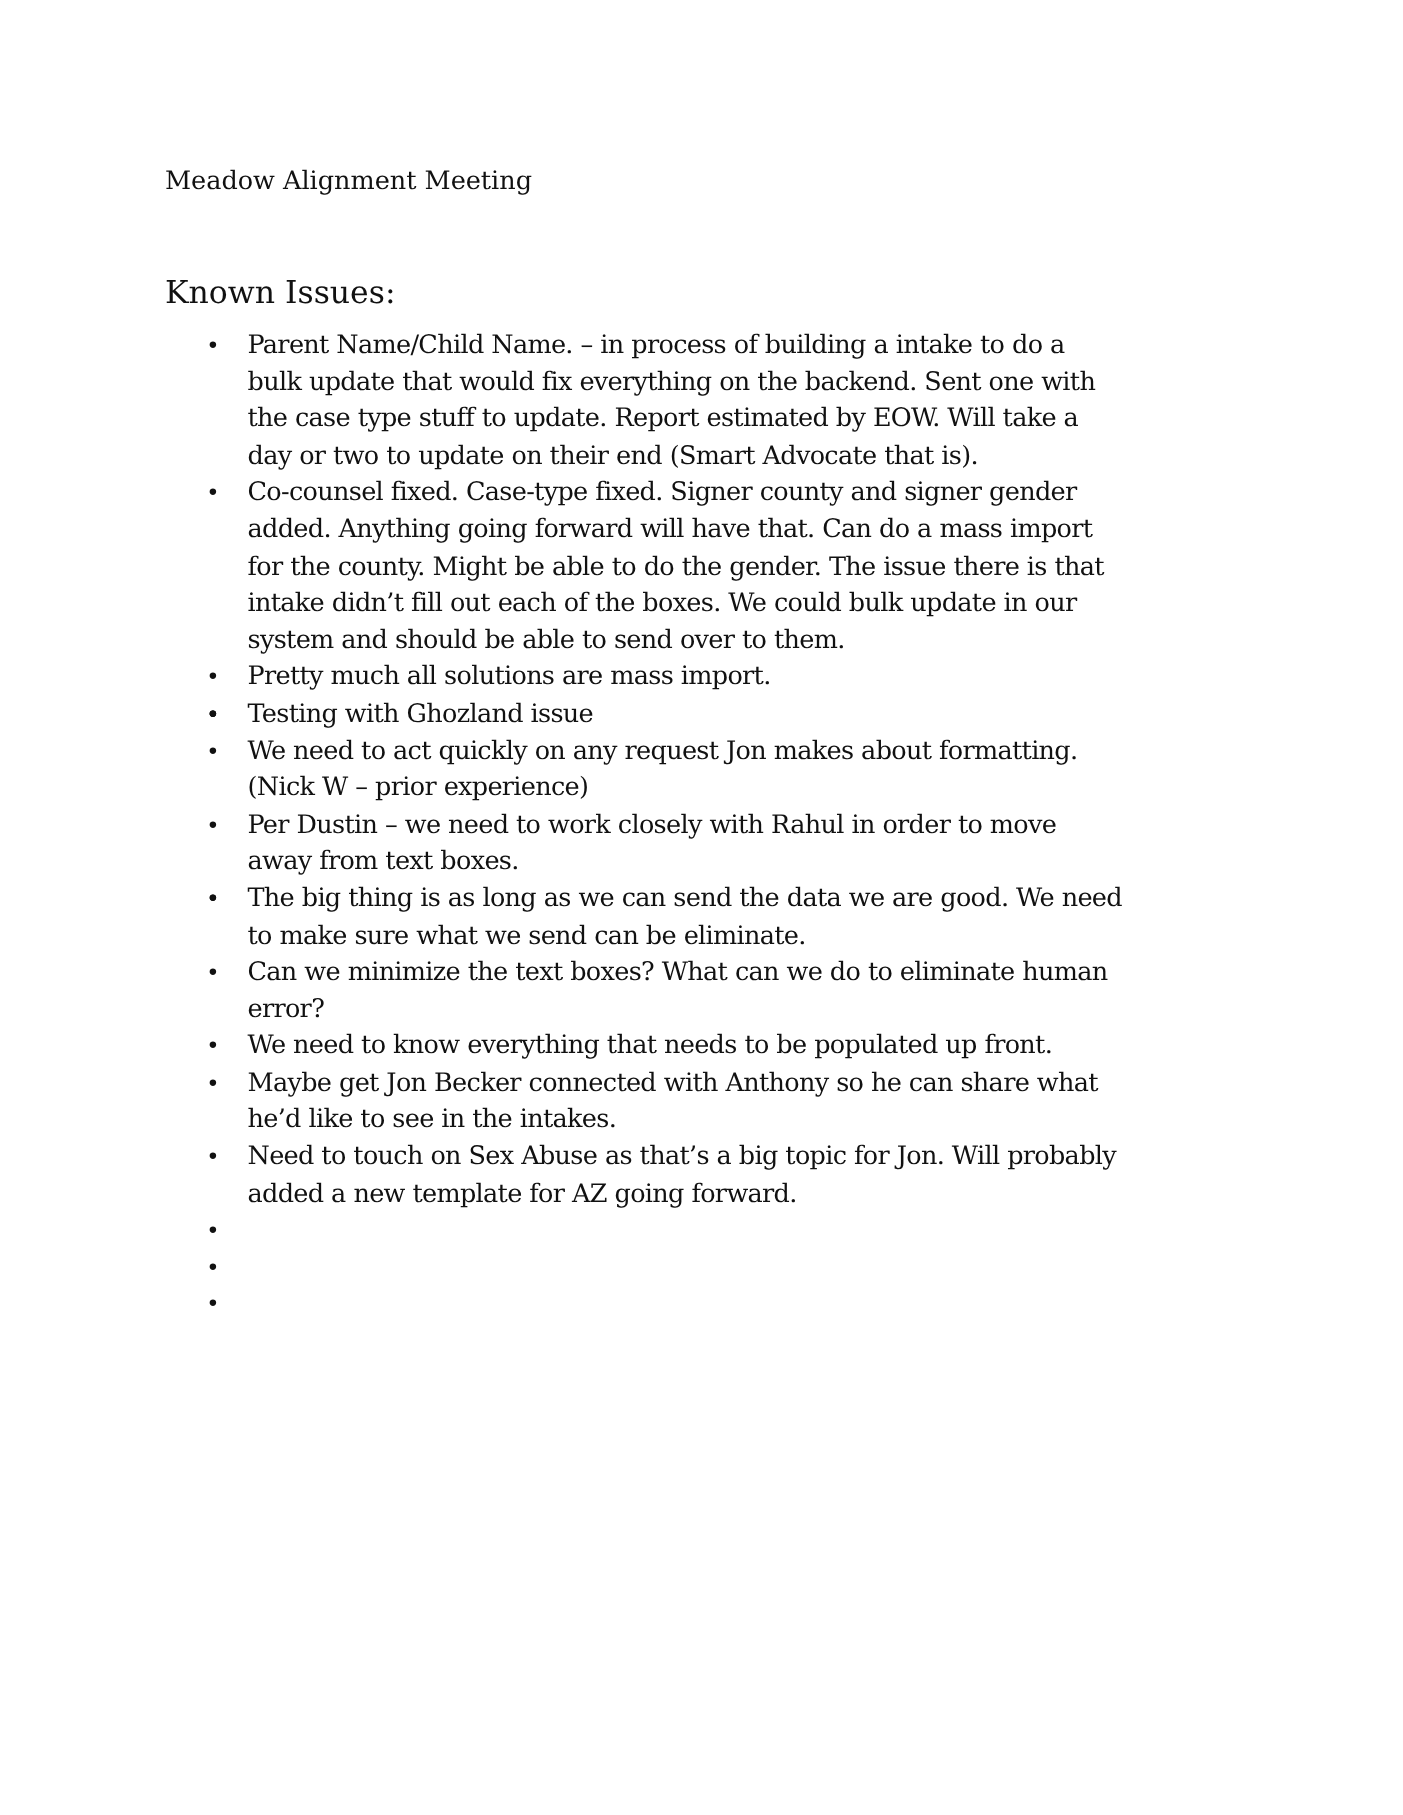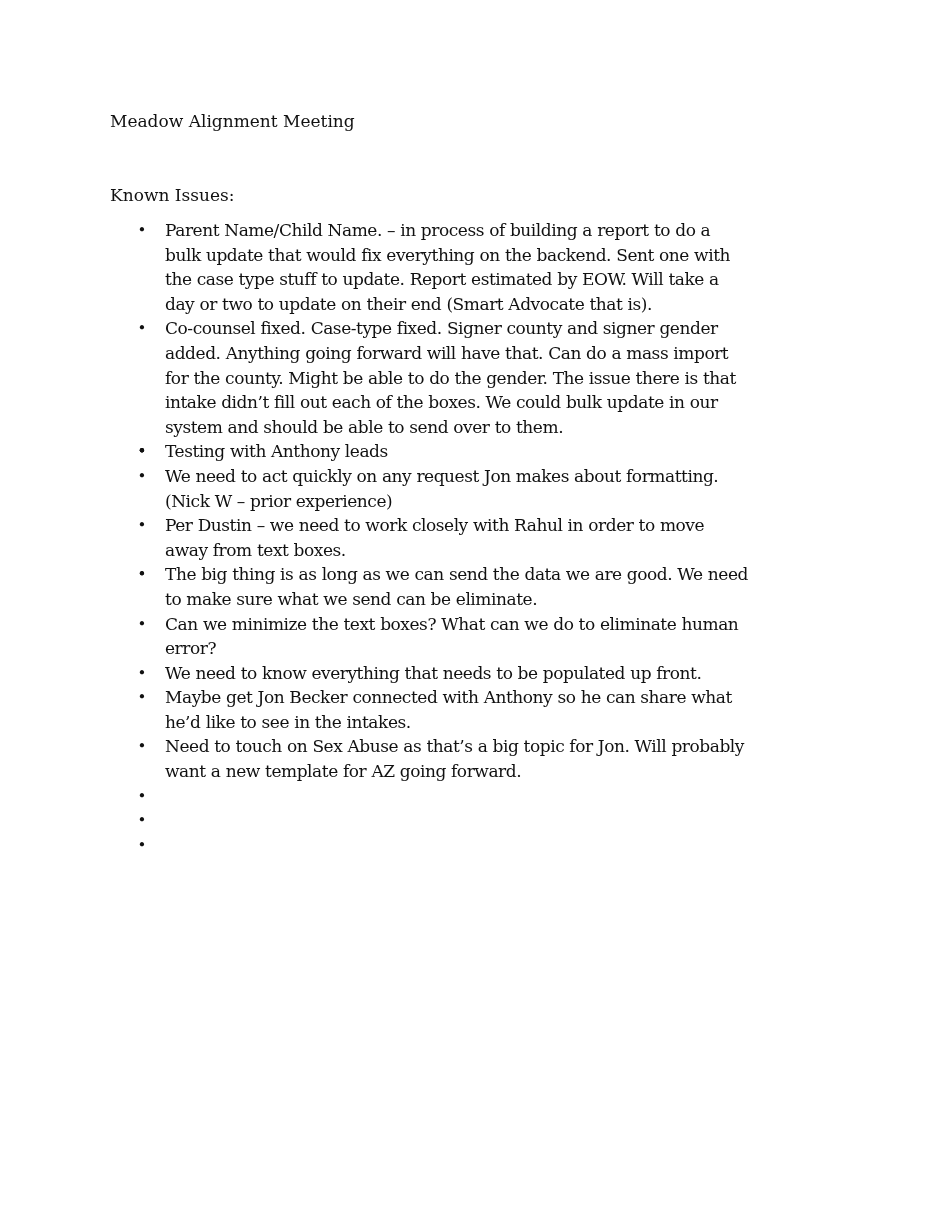--- a/index.html
+++ b/index.html
@@ -29,21 +29,21 @@
       font-size: 17px;
       line-height: 24px;
       margin: 0;
       font-weight: normal;
       white-space: nowrap;
     }
     .section-heading {
       position: absolute;
       left: 110px;
       top: 183px;
-      font-size: 17px;
+      font-size: 21px;
       line-height: 24px;
       margin: 0;
       font-weight: normal;
       white-space: nowrap;
     }
     .issues-list {
       position: absolute;
       left: 0;
       top: 218px;
       margin: 0;
@@ -78,45 +78,46 @@
 </head>
 <body>
 
 <div class="page">
   <h1 class="title">Meadow Alignment Meeting</h1>
   <h2 class="section-heading">Known Issues:</h2>
 
   <ul class="issues-list">
     <li class="issue-item">
         <span class="bullet">•</span>
-        <span class="issue-text">Parent Name/Child Name. – in process of building a report to do a
+        <span class="issue-text">Parent Name/Child Name. – in process of building a intake to do a
 bulk update that would fix everything on the backend. Sent one with
 the case type stuff to update. Report estimated by EOW. Will take a
 day or two to update on their end (Smart Advocate that is).</span>
       </li>
     <li class="issue-item">
         <span class="bullet">•</span>
         <span class="issue-text">Co-counsel fixed. Case-type fixed. Signer county and signer gender
 added. Anything going forward will have that. Can do a mass import
 for the county. Might be able to do the gender. The issue there is that
 intake didn’t fill out each of the boxes. We could bulk update in our
 system and should be able to send over to them.</span>
       </li>
     <li class="issue-item">
         <span class="bullet">•</span>
+        <span class="issue-text">Pretty much all solutions are mass import.</span>
       </li>
     <li class="issue-item">
         <span class="bullet">•</span>
       </li>
     <li class="issue-item">
         <span class="bullet">•</span>
       </li>
     <li class="issue-item">
         <span class="bullet">•</span>
-        <span class="issue-text">Testing with Anthony leads</span>
+        <span class="issue-text">Testing with Ghozland issue</span>
       </li>
     <li class="issue-item">
         <span class="bullet">•</span>
         <span class="issue-text">We need to act quickly on any request Jon makes about formatting.
 (Nick W – prior experience)</span>
       </li>
     <li class="issue-item">
         <span class="bullet">•</span>
         <span class="issue-text">Per Dustin – we need to work closely with Rahul in order to move
 away from text boxes.</span>
@@ -139,21 +140,21 @@
         <span class="issue-text">We need to know everything that needs to be populated up front.</span>
       </li>
     <li class="issue-item">
         <span class="bullet">•</span>
         <span class="issue-text">Maybe get Jon Becker connected with Anthony so he can share what
 he’d like to see in the intakes.</span>
       </li>
     <li class="issue-item">
         <span class="bullet">•</span>
         <span class="issue-text">Need to touch on Sex Abuse as that’s a big topic for Jon. Will probably
-want a new template for AZ going forward.</span>
+added a new template for AZ going forward.</span>
       </li>
     <li class="issue-item">
         <span class="bullet">•</span>
         <span class="issue-text"></span>
       </li>
     <li class="issue-item">
         <span class="bullet">•</span>
         <span class="issue-text"></span>
       </li>
     <li class="issue-item">

